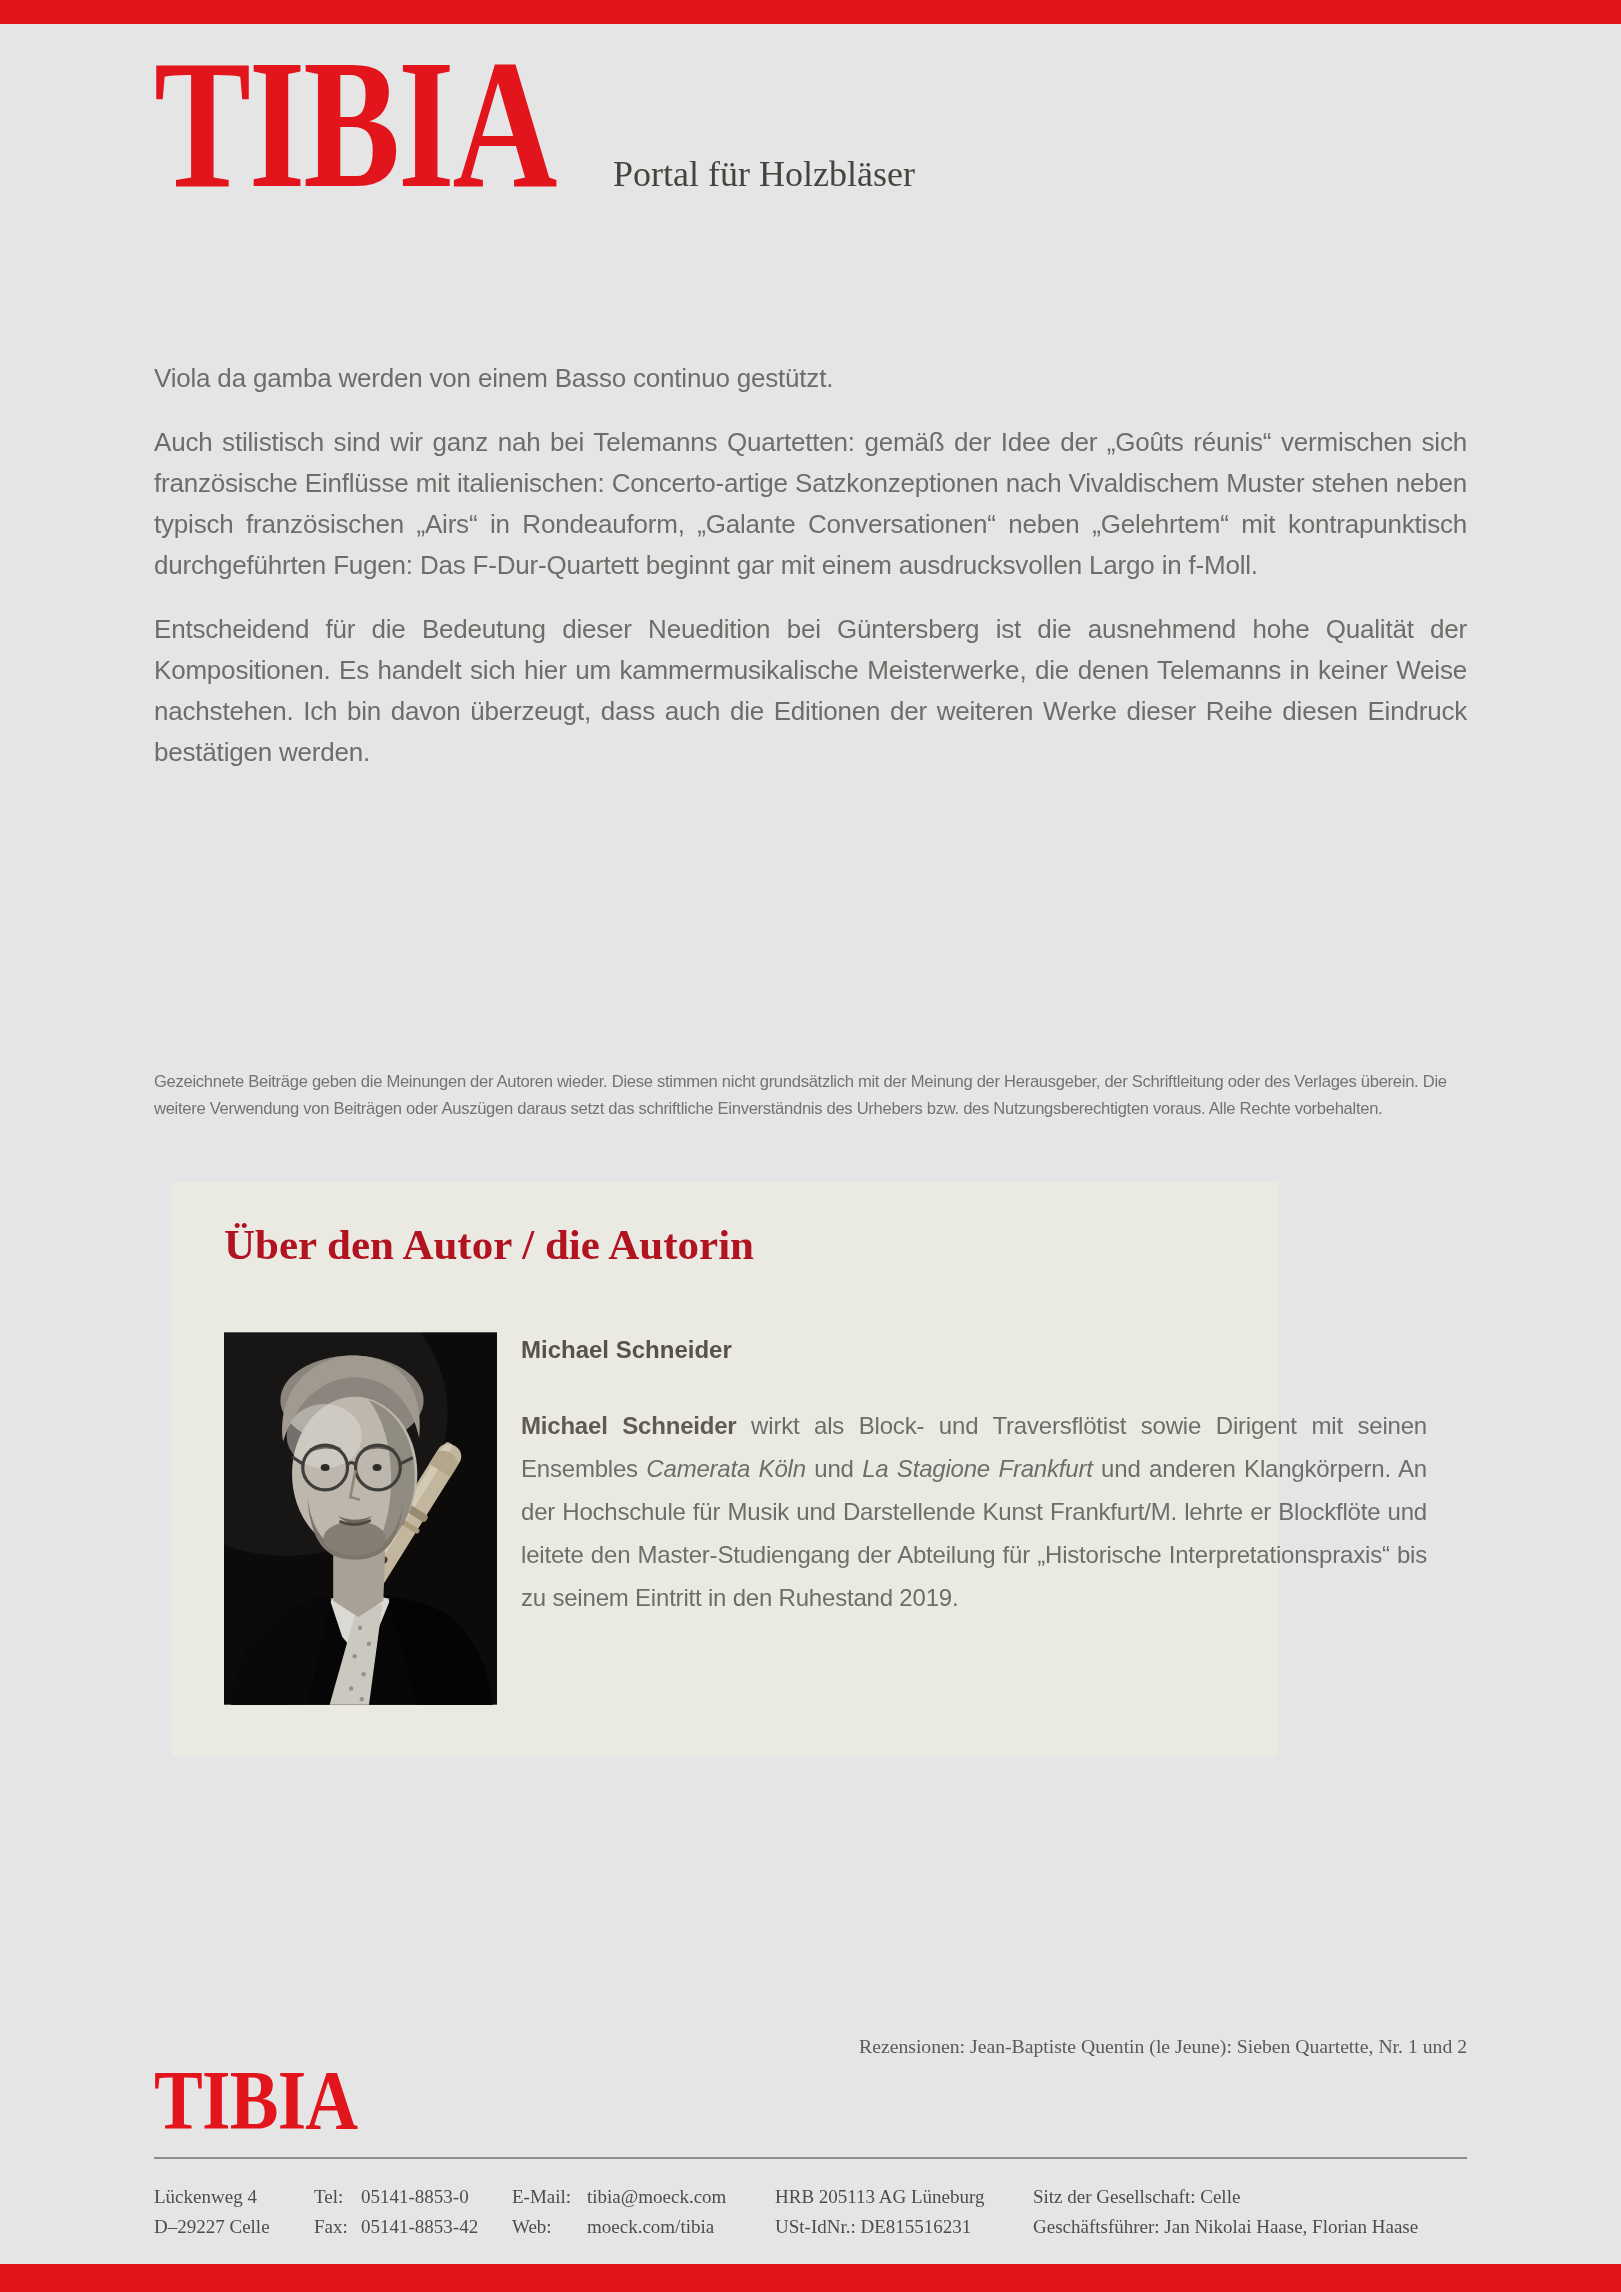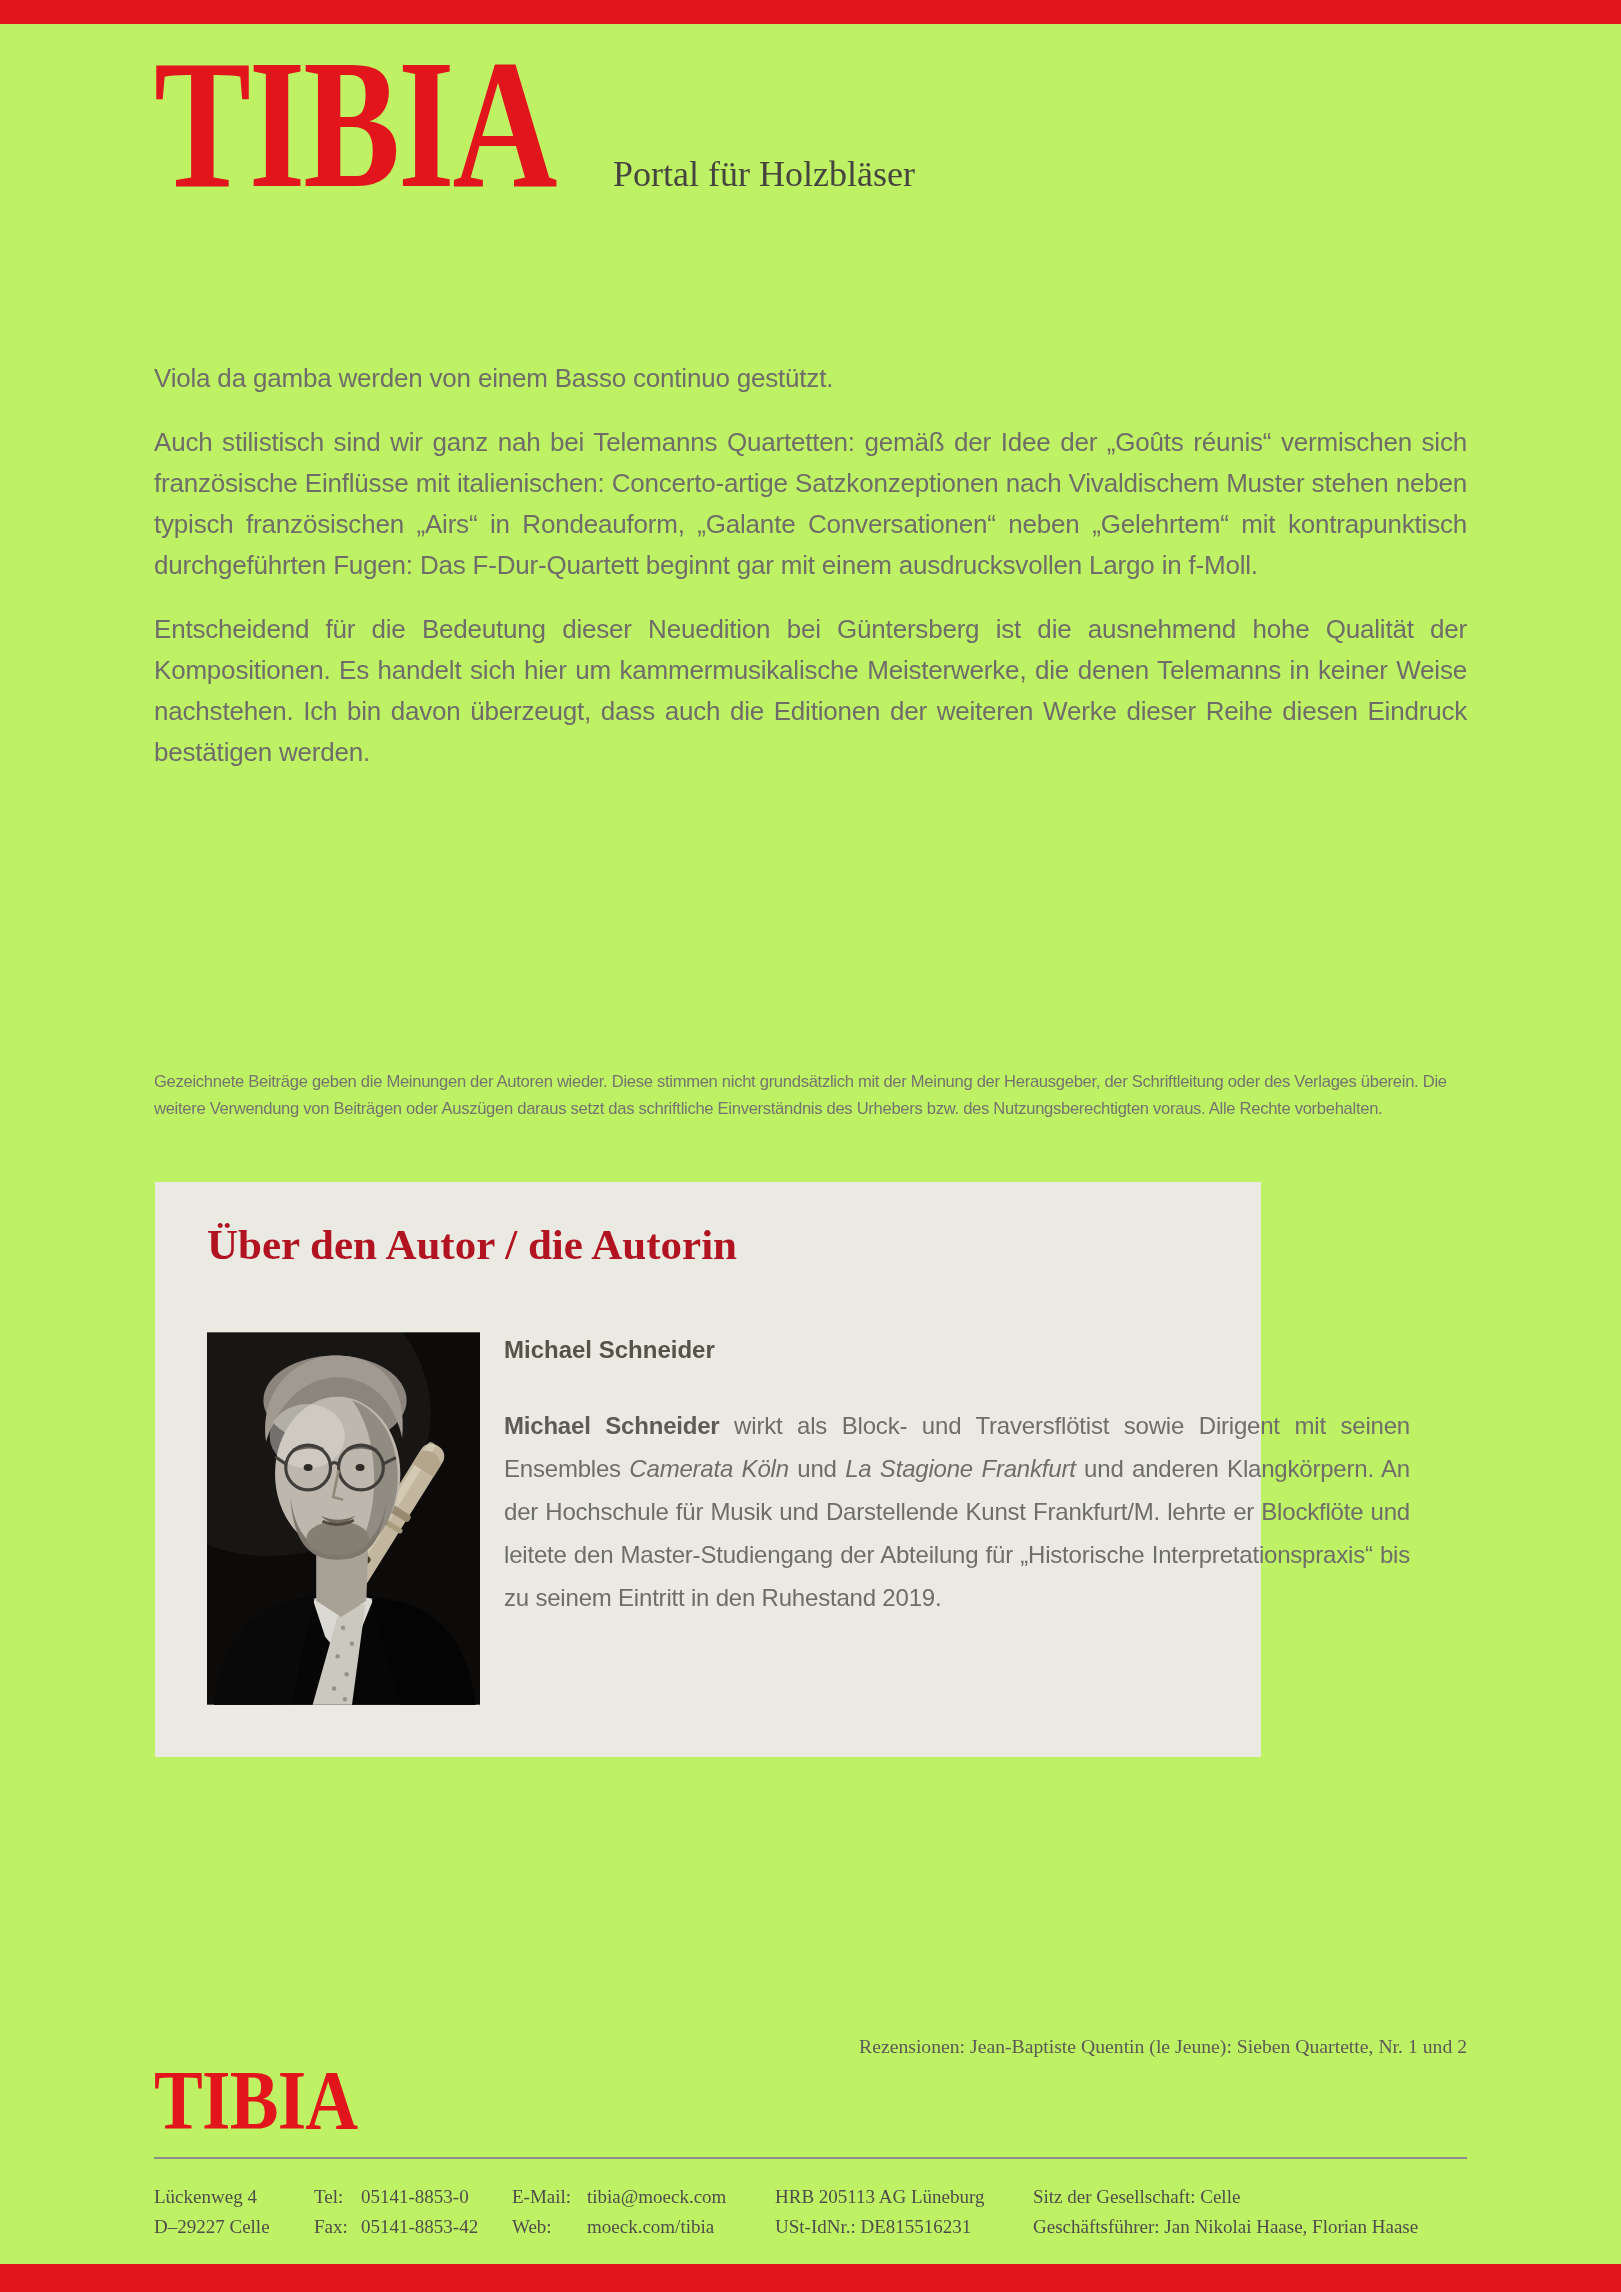--- a/index.html
+++ b/index.html
@@ -1,16 +1,16 @@
 <!DOCTYPE html>
 <html lang="de" style="--brand-red: #e2151c; --heading-red: #b11420; --box-bg: #eaeae3;font-size:14.3px"><head>
 <meta charset="utf-8">
 <style>
   html,body{margin:0;padding:0;background:#ffffff;}
-  .page{position:relative;width:1622px;height:2293px;background:#bef264;overflow:hidden;
+  .page{position:relative;width:1622px;height:2293px;background:#e5e5e5;overflow:hidden;
         font-family:"Liberation Sans",sans-serif;}
   .bar{position:absolute;left:0;width:100%;background:var(--brand-red,#e2151c);}
   .bar-top{top:0;height:24px;}
   .bar-bottom{top:2264px;height:29px;}
 
   
   .header{position:absolute;top:32px;left:154px;display:flex;align-items:baseline;}
   .logo-wrap{display:inline-block;width:416px;}
   .logo-main{display:inline-block;font-family:"Liberation Serif",serif;font-weight:700;
              font-size:184px;line-height:1;color:var(--brand-red,#e2151c);
@@ -19,21 +19,21 @@
            color:#46443f;margin-left:43px;white-space:nowrap;}
 
   
   .article{position:absolute;top:358px;left:154px;width:1313px;}
   .article p{margin:0 0 23px 0;font-size:26px;line-height:41px;color:#6f6d69;
              text-align:justify;letter-spacing:-0.2px;}
   .disclaimer{position:absolute;top:1068px;left:154px;width:1313px;
               font-size:16.6px;line-height:27px;color:#75736f;letter-spacing:-0.3px;}
 
   
-  .author-box{position:absolute;top:1182px;left:155px;width:1106px;height:575px;
+  .author-box{position:absolute;top:1182px;left:172px;width:1106px;height:575px;
               background:var(--box-bg,#eaeae3);}
   .author-heading{position:absolute;top:39px;left:52px;margin:0;
                   font-family:"Liberation Serif",serif;font-weight:700;font-size:43px;
                   line-height:1.1;color:var(--heading-red,#b11420);}
   .author-photo{position:absolute;top:150px;left:52px;width:273px;height:373px;display:block;}
   .author-name{position:absolute;top:154px;left:349px;font-size:24px;font-weight:600;
                color:#565349;}
   .author-bio{position:absolute;top:222px;left:349px;width:906px;font-size:24px;
               line-height:43px;color:#6f6d69;text-align:justify;letter-spacing:-0.2px;}
   .author-bio .seg-b{font-weight:700;color:#5e5b55;}

